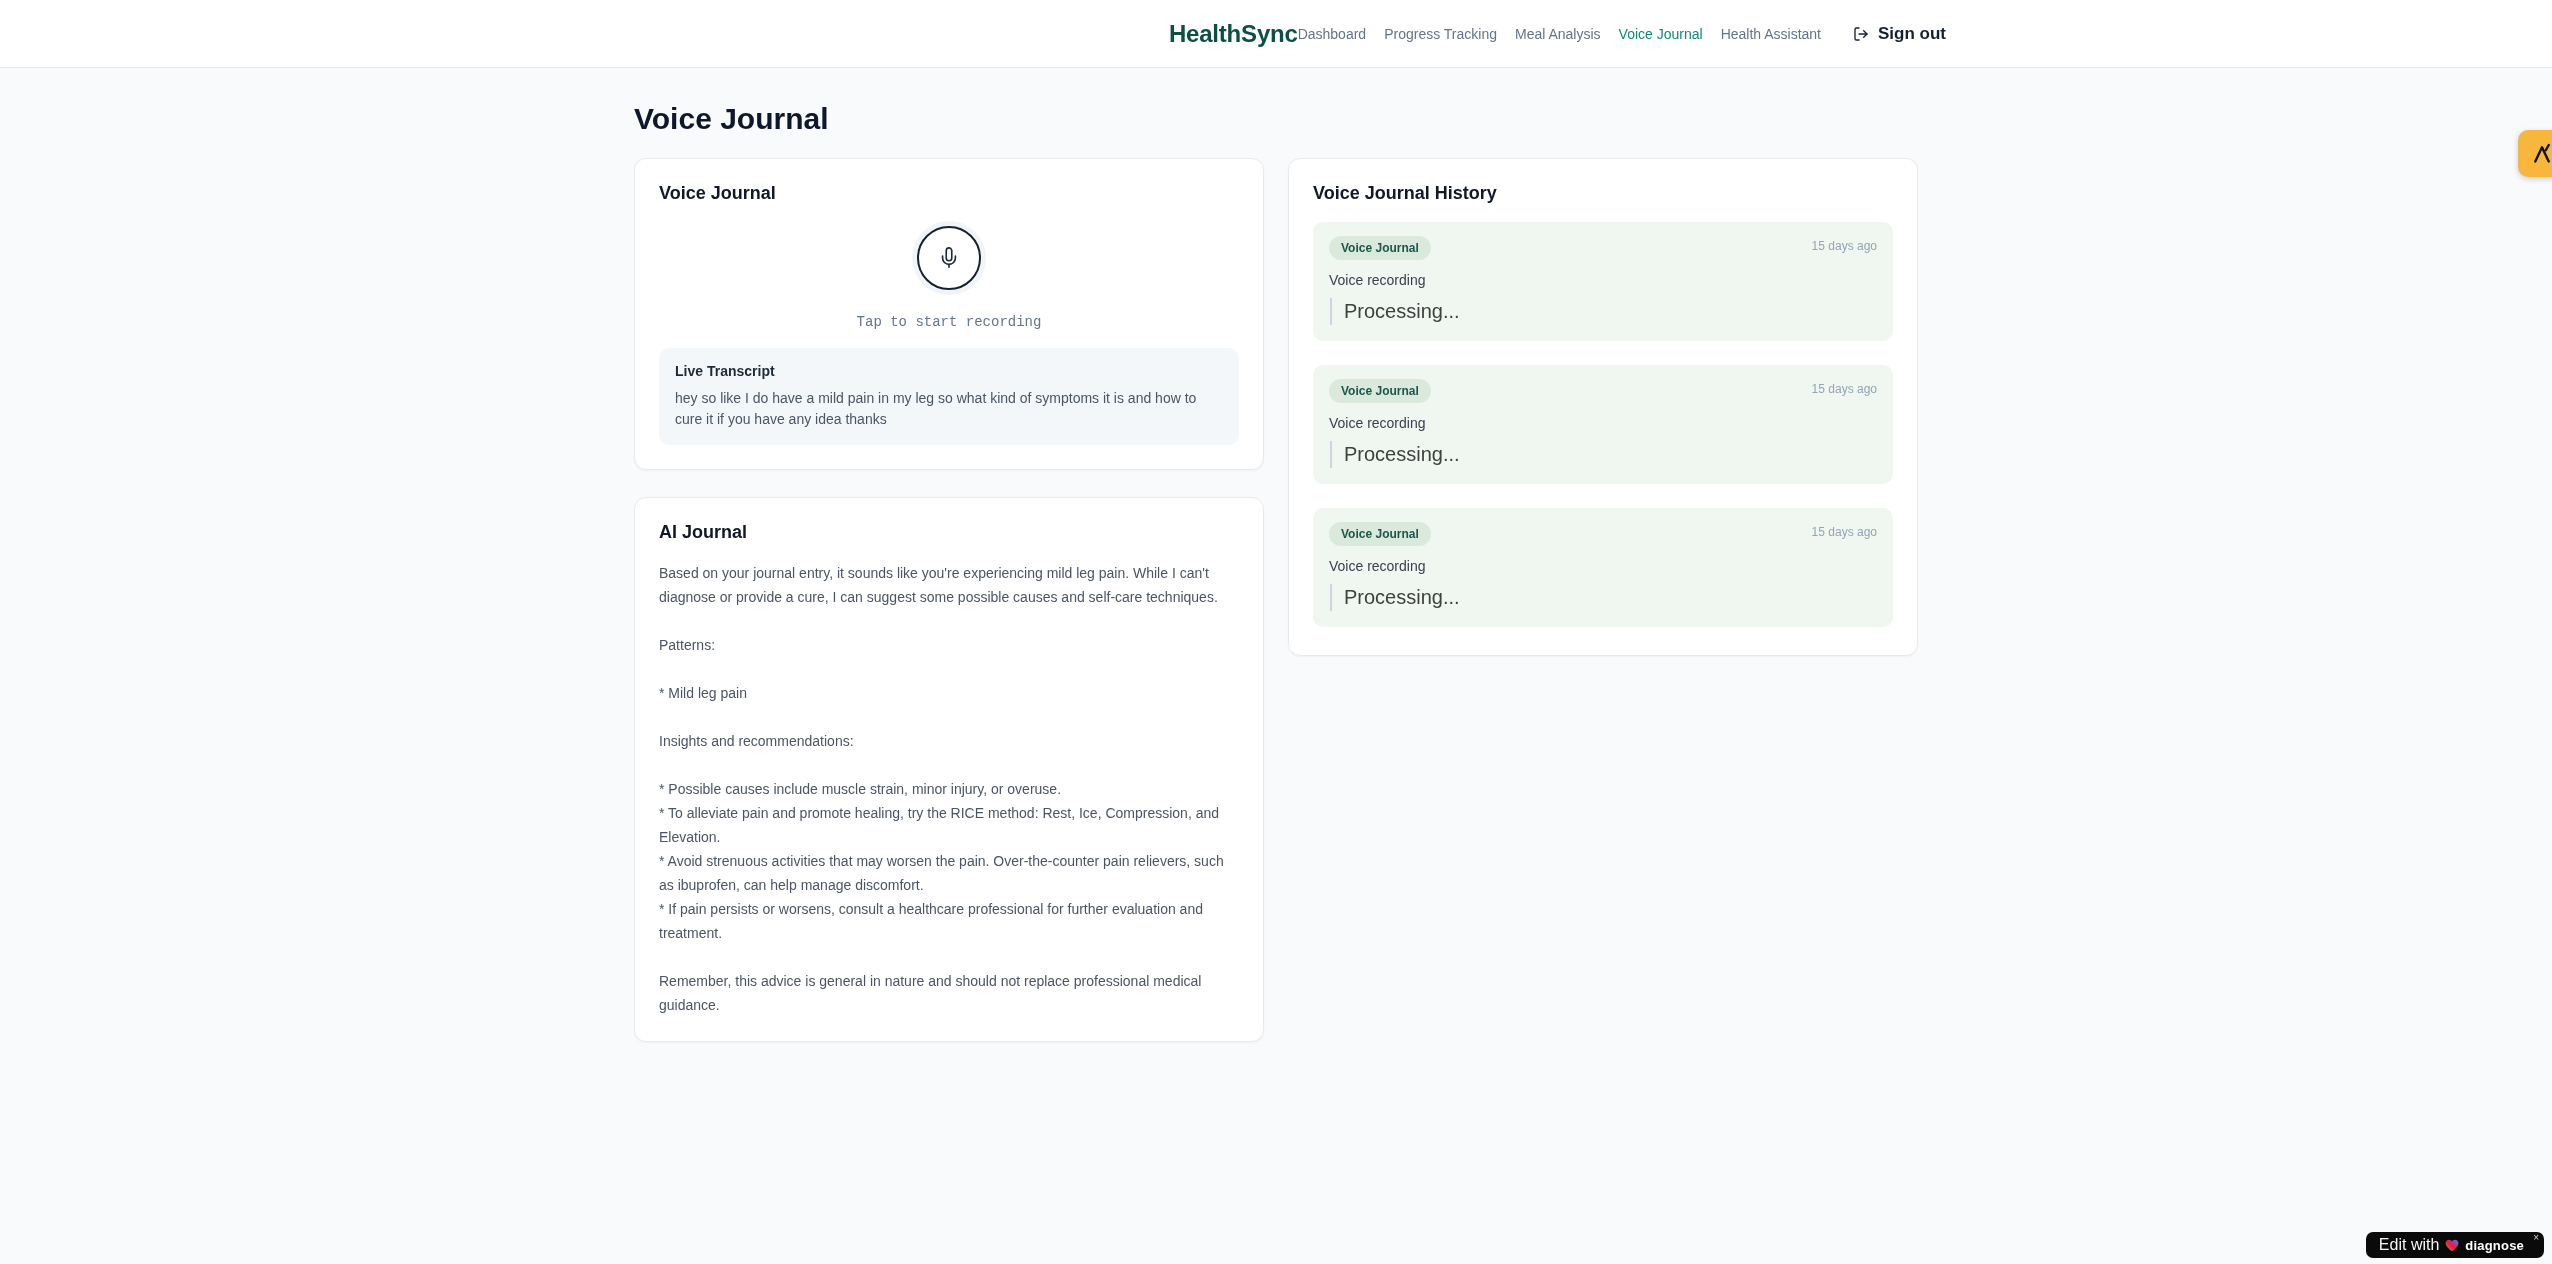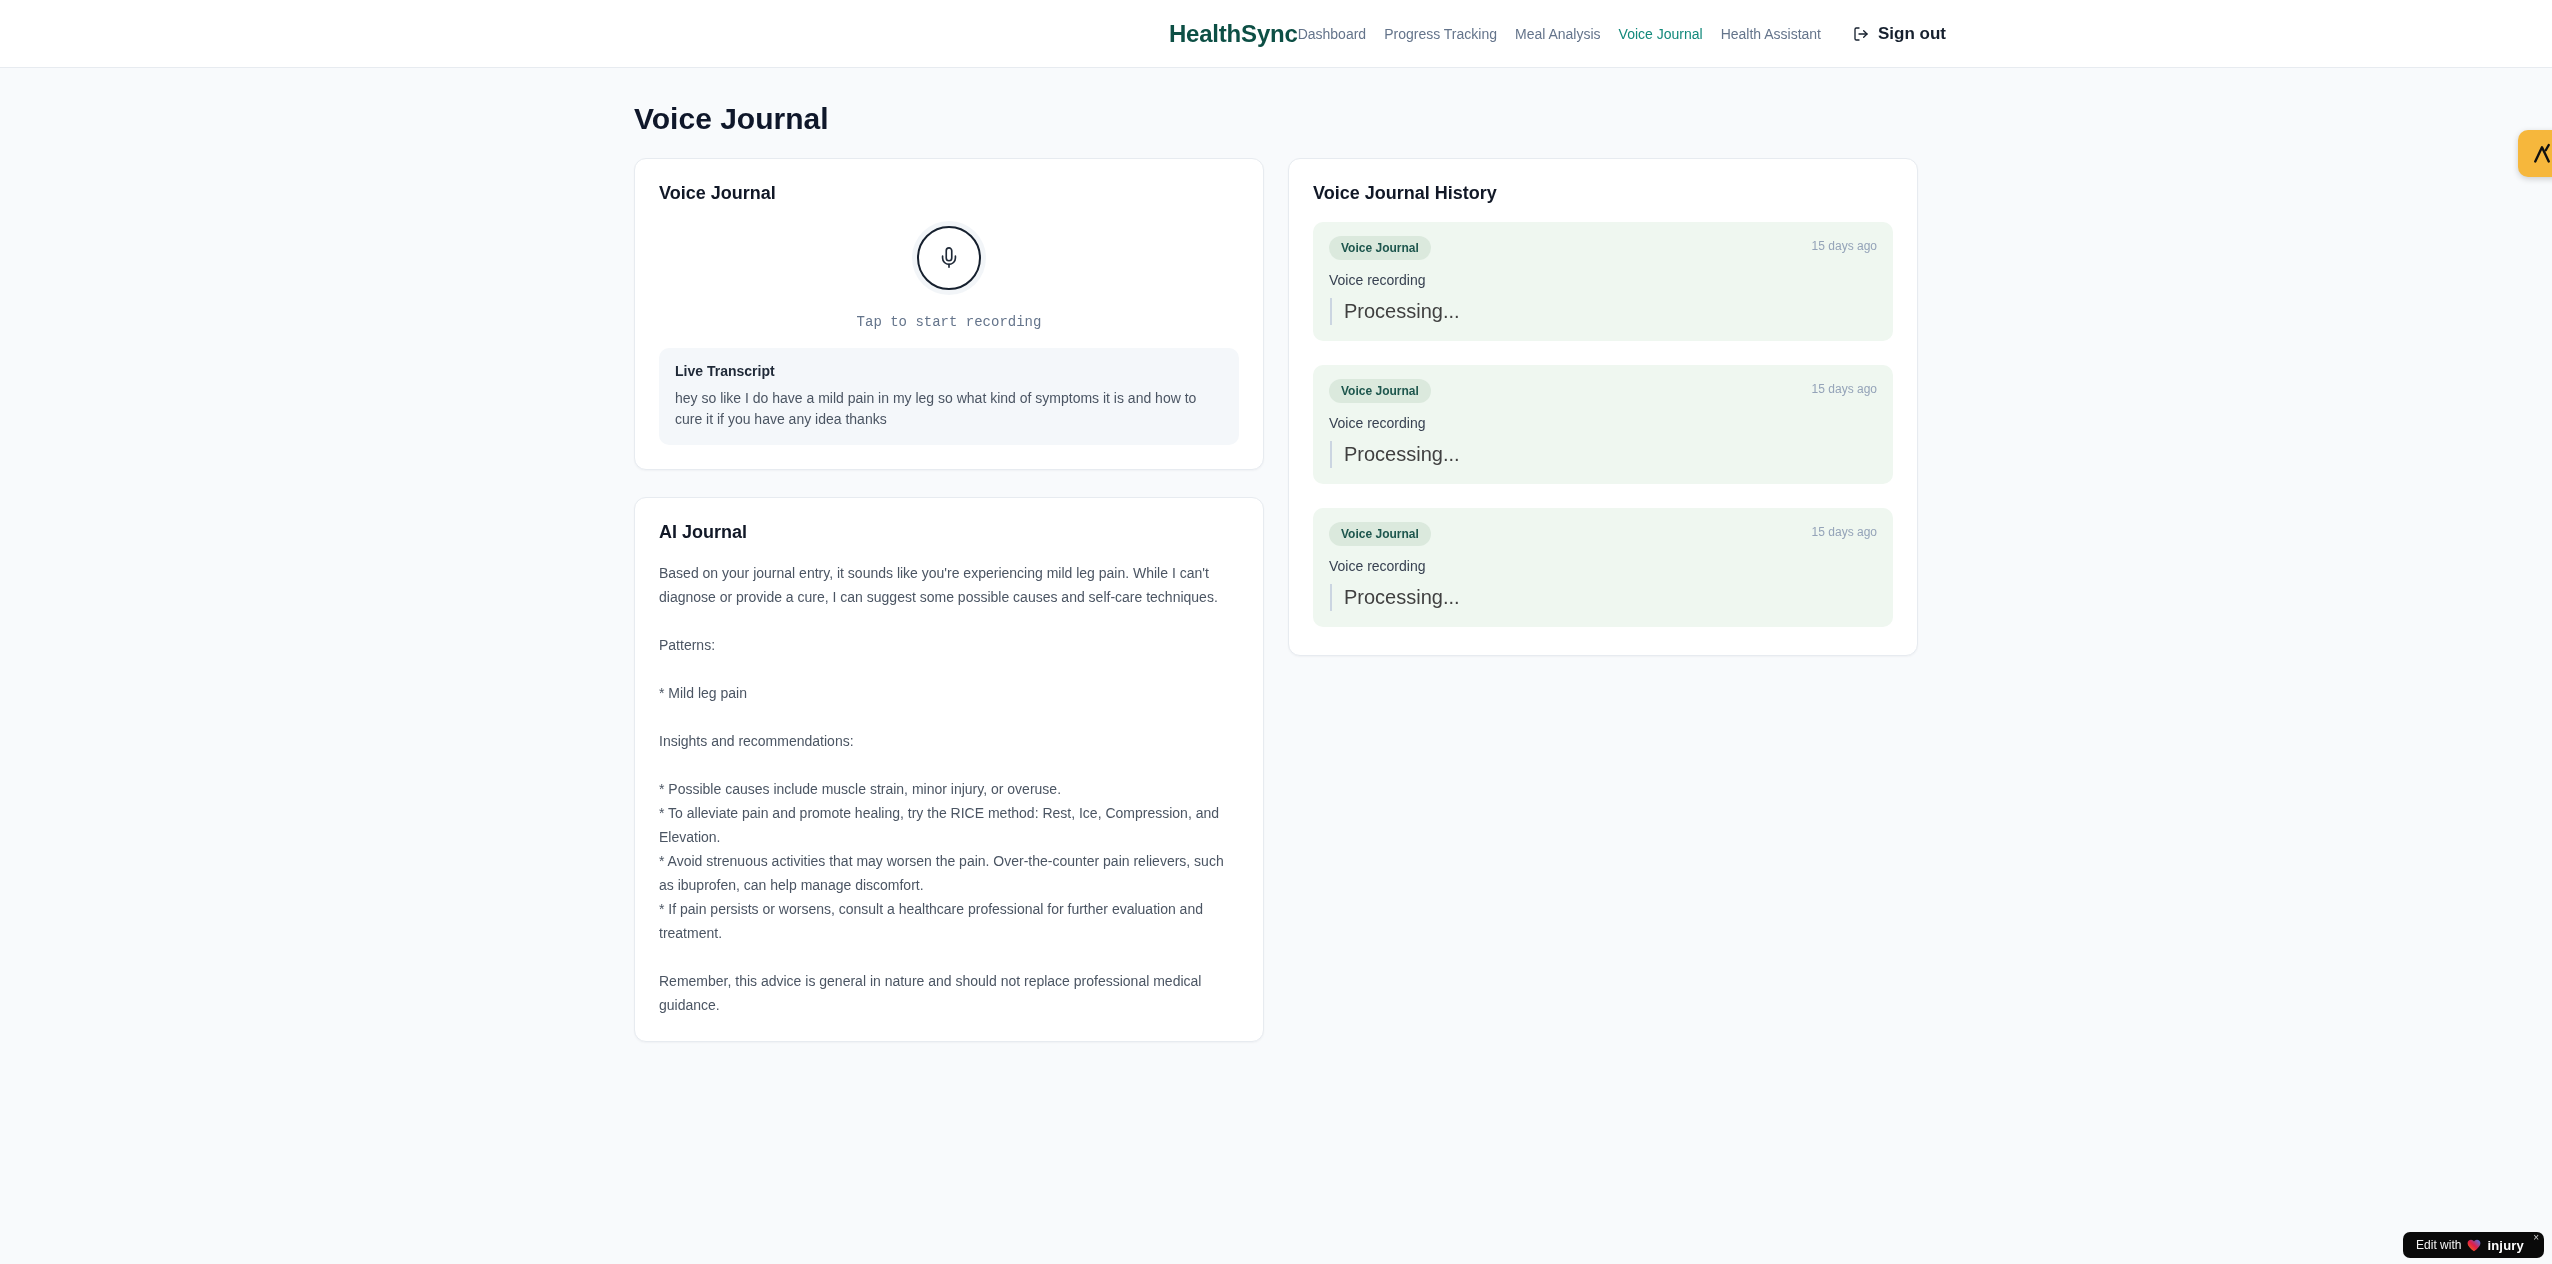--- a/index.html
+++ b/index.html
@@ -192,21 +192,21 @@
     bottom: 6px;
     height: 26px;
     background: #0a0a0a;
     border-radius: 7px;
     display: flex;
     align-items: center;
     gap: 6px;
     padding: 0 20px 0 13px;
     cursor: pointer;
   }
-  .edit-badge-prefix { font-size: 12px; color: #f5f5f5; }
+  .edit-badge-prefix { font-size: 16px; color: #f5f5f5; }
   .edit-badge-brand { font-size: 13px; font-weight: 700; color: #ffffff; letter-spacing: 0.2px; }
   .edit-badge-close {
     position: absolute;
     top: 1px;
     right: 5px;
     font-size: 10px;
     color: #d4d4d4;
     cursor: pointer;
     line-height: 10px;
   }
@@ -338,15 +338,15 @@
       <defs>
         <linearGradient id="hg" x1="0" y1="1" x2="1" y2="0">
           <stop offset="0" stop-color="#f97316"></stop>
           <stop offset="0.5" stop-color="#e11d48"></stop>
           <stop offset="1" stop-color="#3b82f6"></stop>
         </linearGradient>
       </defs>
       <path fill="url(#hg)" d="M12 21 C5 15.5 1 11.5 1 7 C1 3.5 3.7 1 7 1 C9 1 11 2.2 12 4 C13 2.2 15 1 17 1 C20.3 1 23 3.5 23 7 C23 11.5 19 15.5 12 21 Z"></path>
     </svg>
   </span>
-  <span class="edit-badge-brand">injury</span>
+  <span class="edit-badge-brand">diagnose</span>
   <span class="edit-badge-close">×</span>
 </div>
 
 </body></html>

